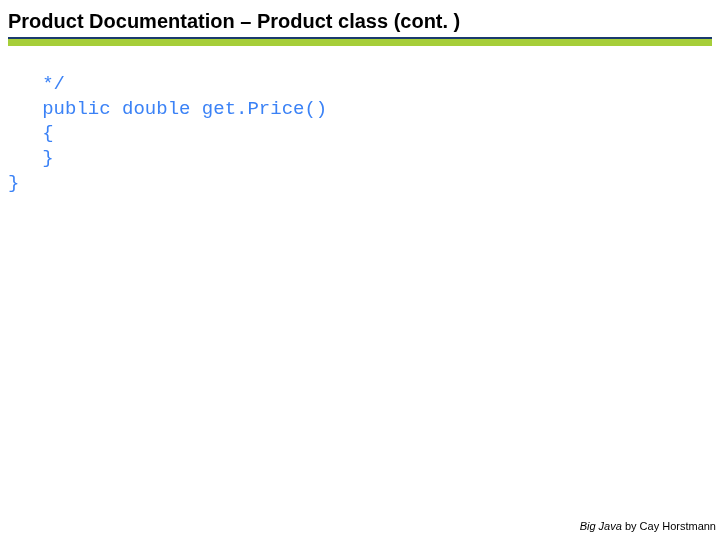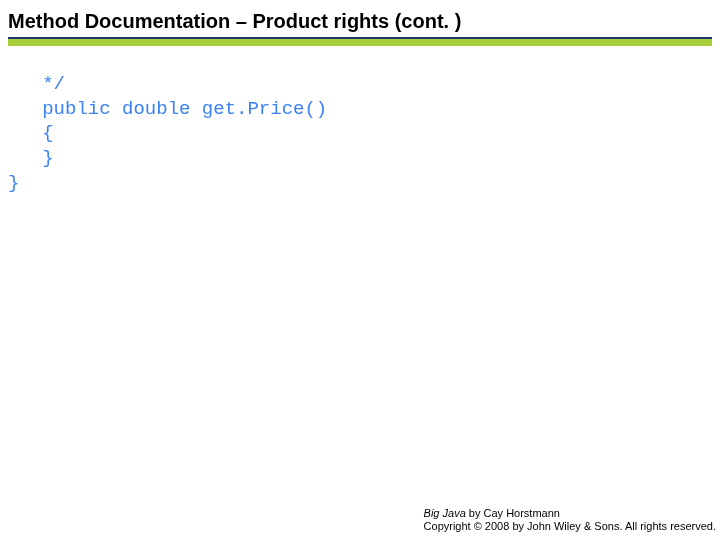--- a/index.html
+++ b/index.html
@@ -49,29 +49,28 @@
     color: #000;
   }
   .footer .book {
     font-style: italic;
   }
 </style>
 </head>
 <body>
 
 <div class="header">
-  <div class="title">Method Documentation – Product rights  (cont. )</div>
+  <div class="title">Product Documentation – Product class  (cont. )</div>
   <div class="rule-thin"></div>
   <div class="rule-thick"></div>
 </div>
 
 <div class="content">
   <div class="code"><span>   */</span>
 <span>   public double get.Price()</span>
 <span>   {</span>
 <span>   }</span>
 <span>}</span></div>
 </div>
 
 <div class="footer">
   <div><span class="book">Big Java</span><span> by Cay Horstmann</span></div>
-  <div>Copyright © 2008 by John Wiley &amp; Sons. All rights reserved.</div>
 </div>
 
 </body></html>

